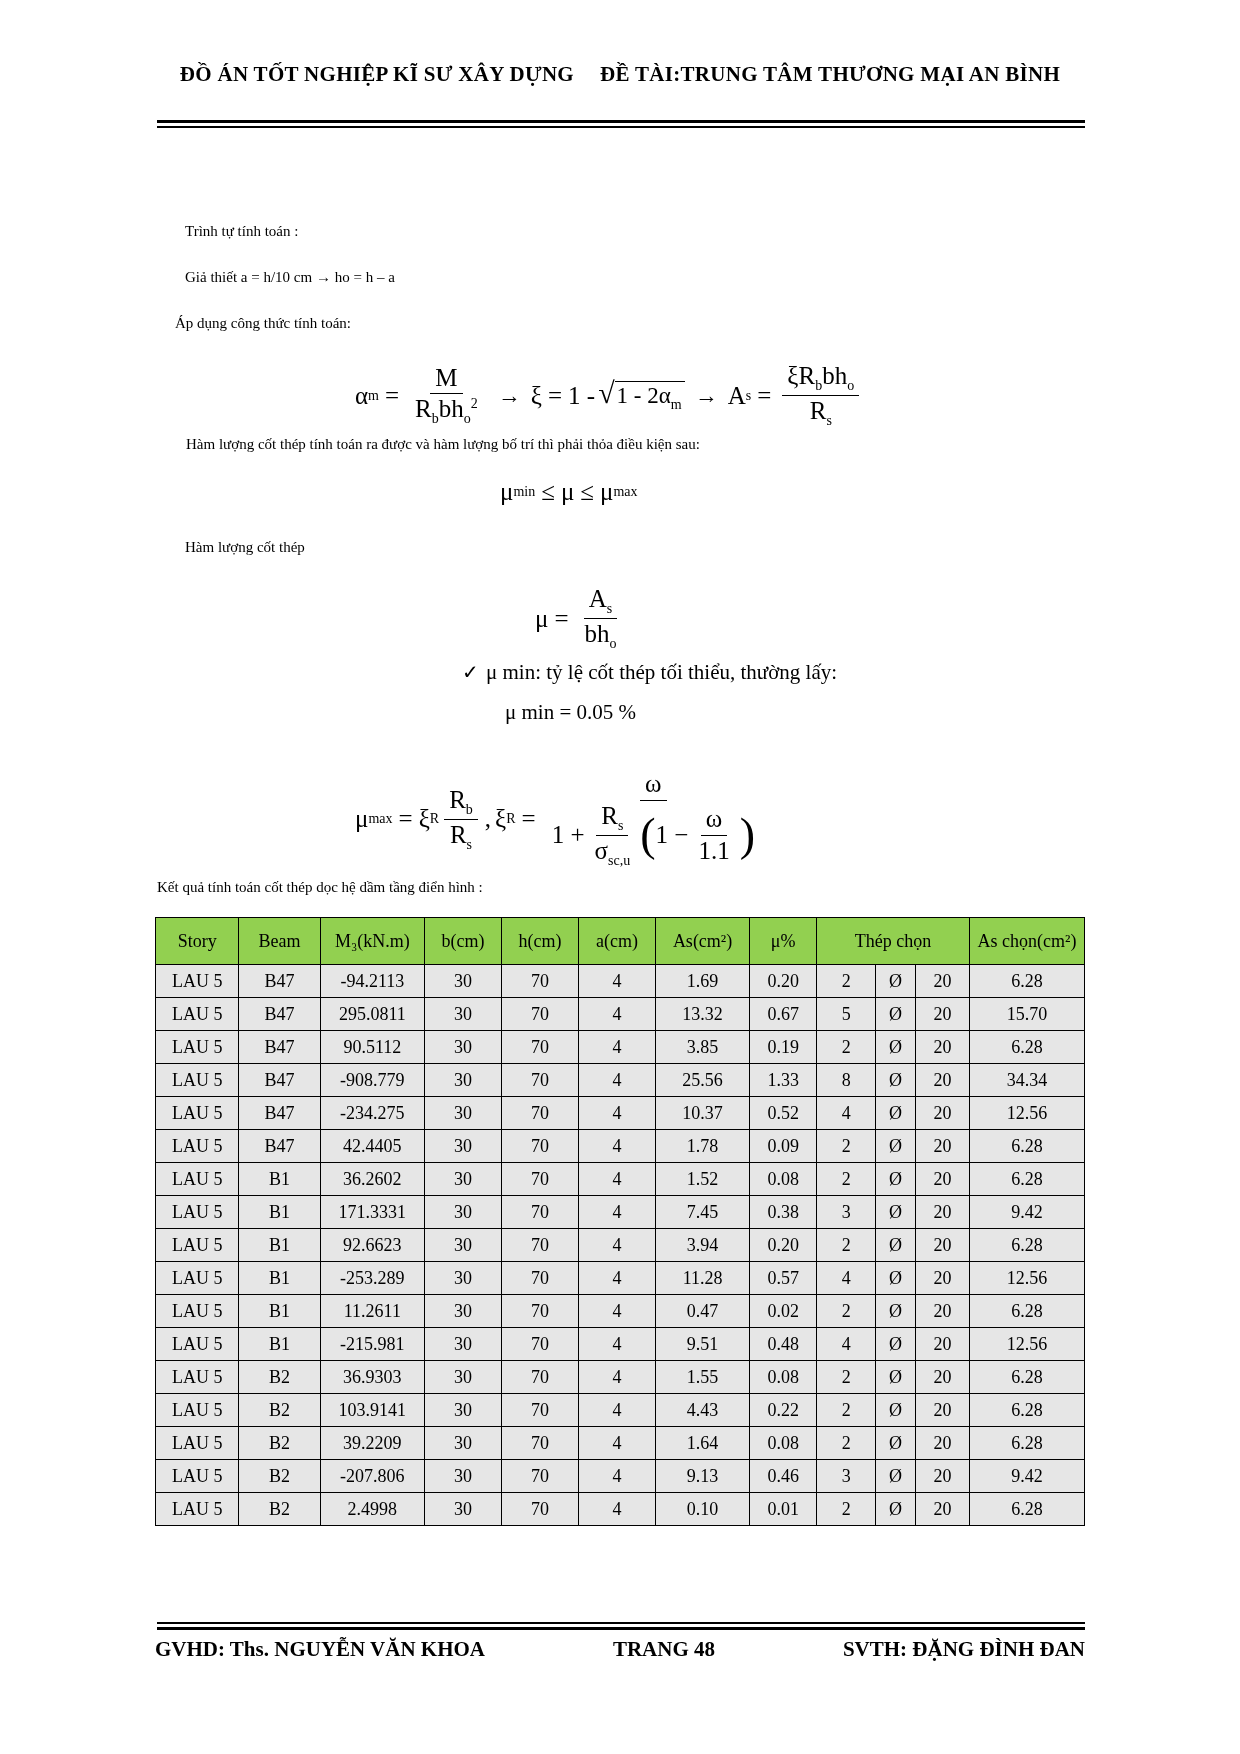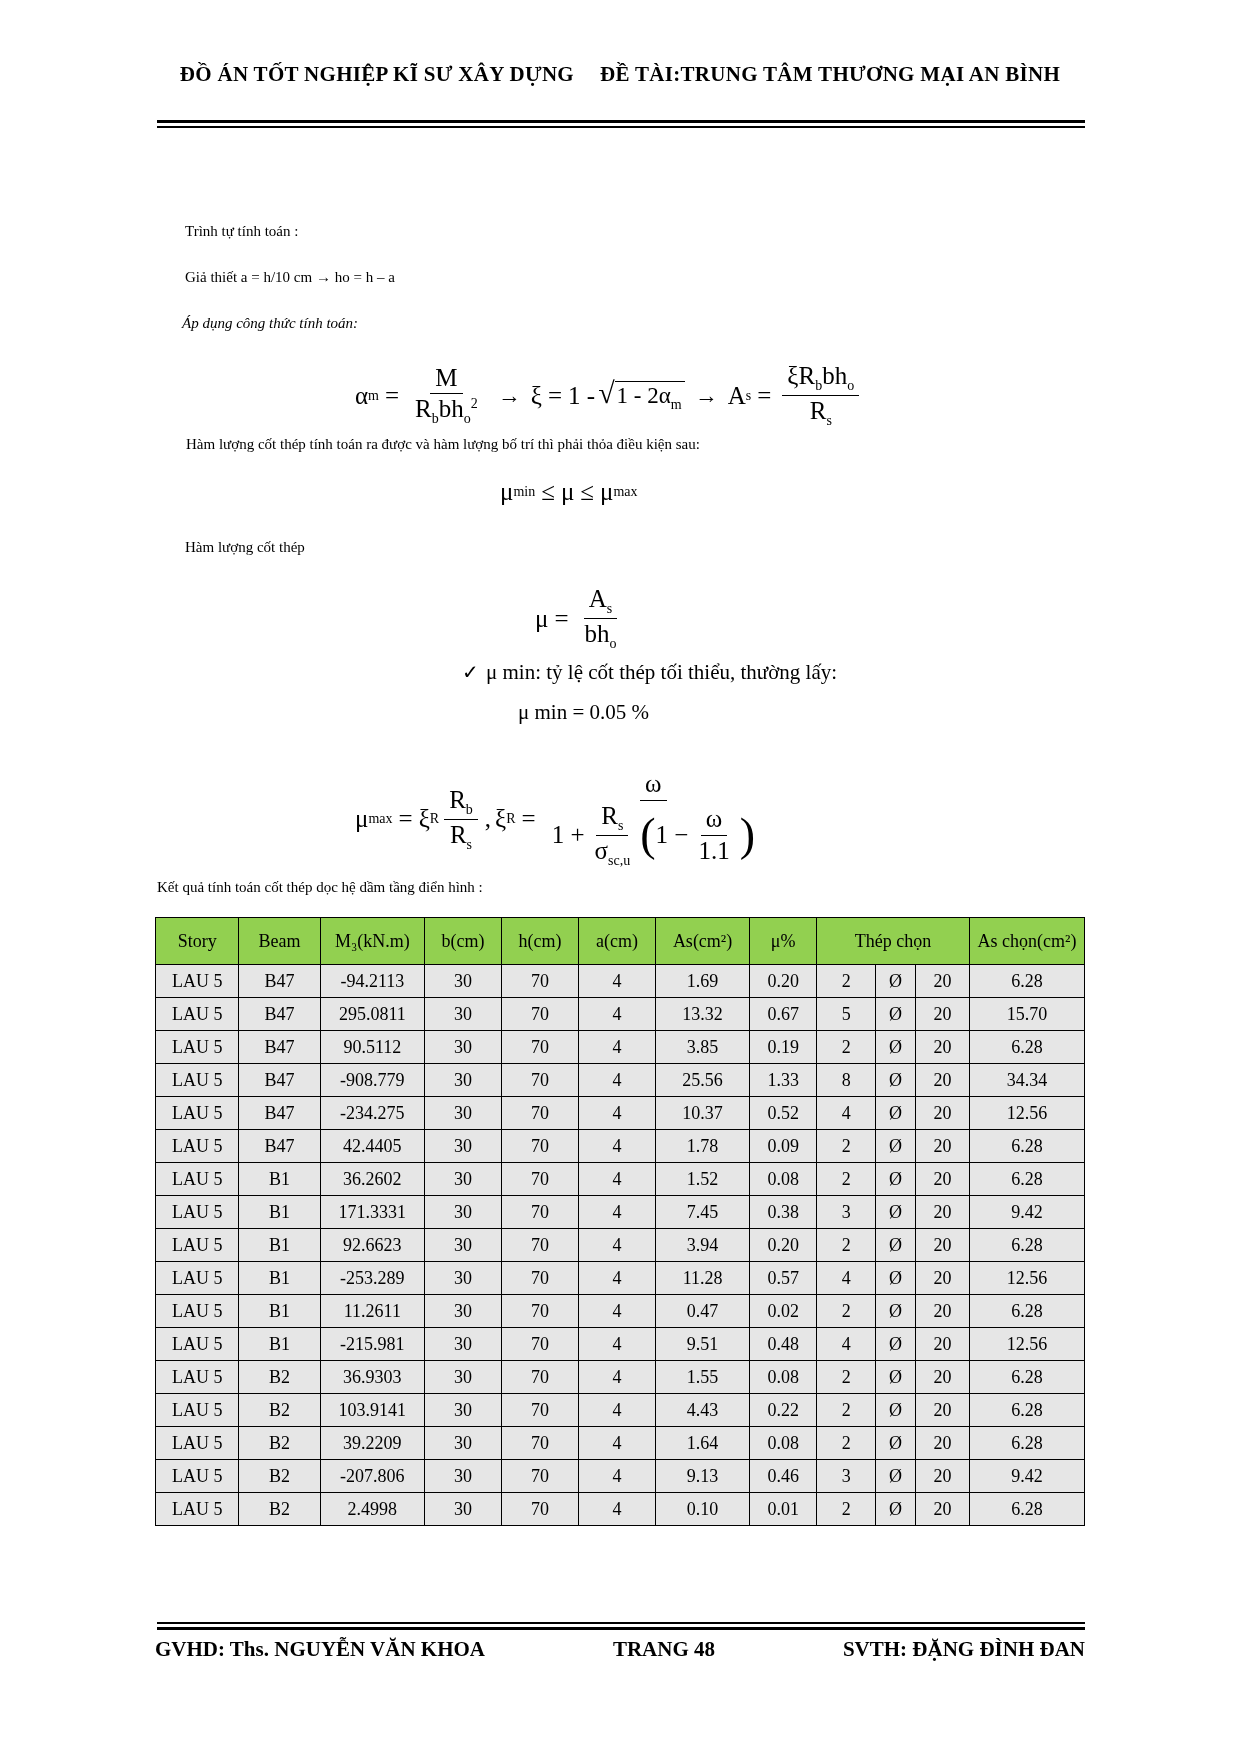--- a/index.html
+++ b/index.html
@@ -50,21 +50,21 @@
   }
   
   .para {
     position: absolute;
     font-size: 15px;
     line-height: 1.3;
     white-space: nowrap;
   }
   .p1 { left: 185px; top: 222px; }
   .p2 { left: 185px; top: 268px; }
-  .p3 { left: 182px; top: 314px; font-style: italic; }
+  .p3 { left: 175px; top: 314px; }
   .p4 { left: 186px; top: 435px; }
   .p5 { left: 185px; top: 538px; }
   .p6 { left: 157px; top: 878px; }
 
   
   .formula {
     position: absolute;
     font-family: "Liberation Serif", serif;
   }
   .f-main { left: 355px; top: 362px; }
@@ -111,21 +111,21 @@
     font-weight: 300;
   }
 
   
   .bullet-line {
     position: absolute;
     font-size: 21px;
     white-space: nowrap;
   }
   .b1 { left: 462px; top: 660px; }
-  .b2 { left: 518px; top: 700px; text-align: right; }
+  .b2 { left: 505px; top: 700px; text-align: right; }
   .b3 { left: 462px; top: 735px; }
   .check {
     display: inline-block;
     width: 24px;
     font-size: 20px;
   }
 
   
   .tbl-wrap {
     position: absolute;

